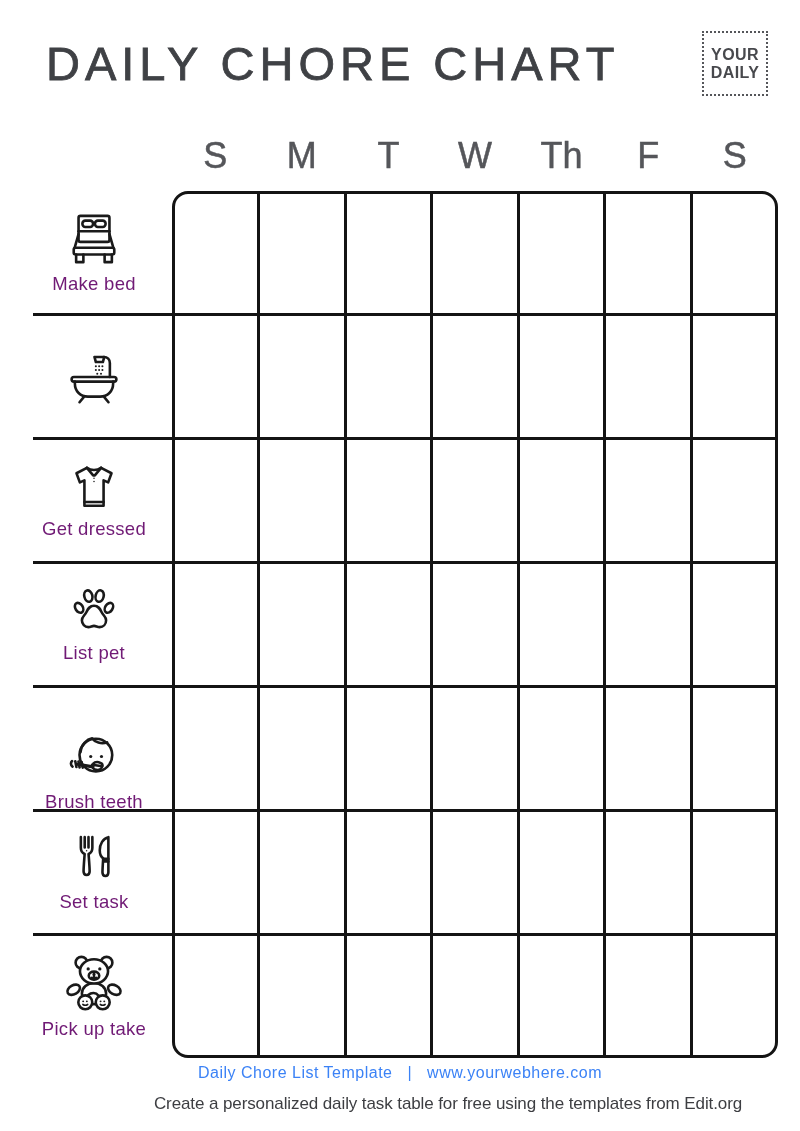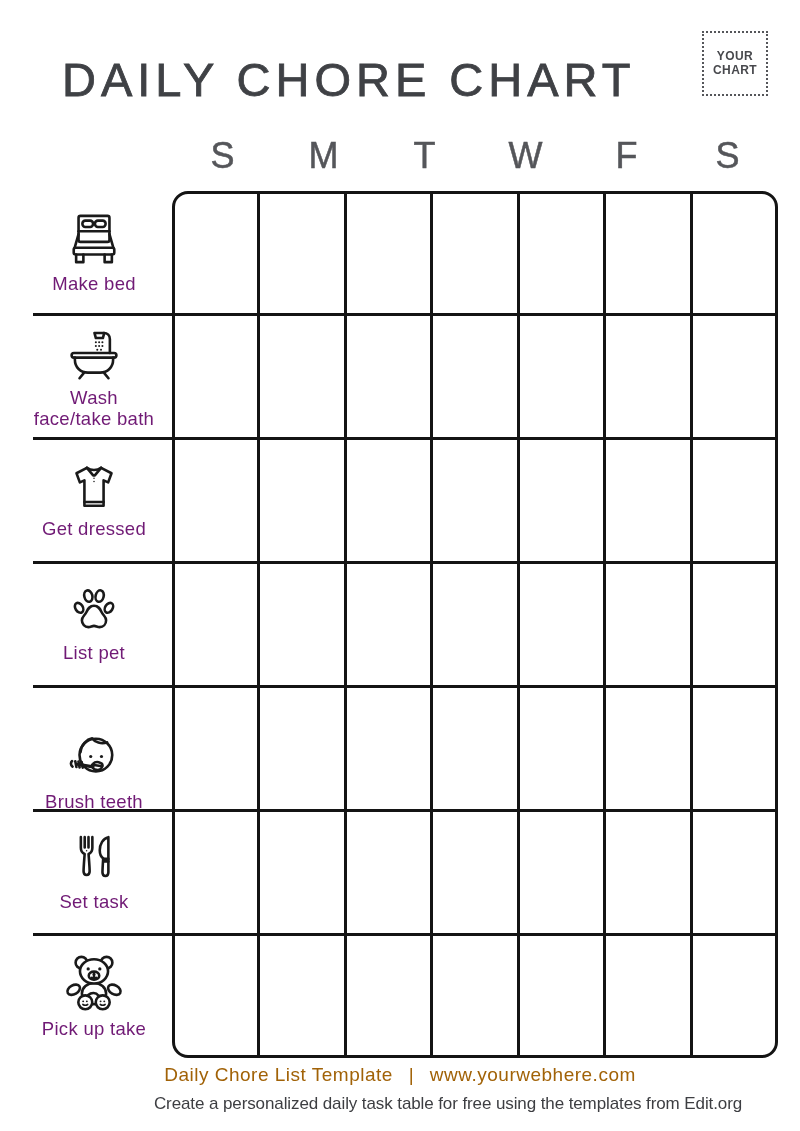--- a/index.html
+++ b/index.html
@@ -4,32 +4,32 @@
 <style>
   html,body{margin:0;padding:0;}
   body{
     width:800px;height:1131px;background:#ffffff;position:relative;
     font-family:"Liberation Sans", sans-serif;overflow:hidden;
   }
   .abs{position:absolute;}
 
   
   .title{
-    left:46px;top:36px;margin:16px;
+    left:46px;top:36px;margin:0;
     font-size:47px;font-weight:500;letter-spacing:5px;
     color:#3f4145;-webkit-text-stroke:0.8px #3f4145;
     white-space:nowrap;
   }
 
   
   .logo{
     left:702px;top:31px;width:66px;height:65px;
     border:2px dotted #55565a;box-sizing:border-box;
     display:flex;flex-direction:column;align-items:center;justify-content:center;
-    color:#48494d;font-weight:bold;font-size:12px;line-height:1.12;letter-spacing:.4px;
+    color:#48494d;font-weight:bold;font-size:16px;line-height:1.12;letter-spacing:.4px;
   }
 
   
   .days{
     left:172px;top:126px;width:606px;height:60px;display:flex;
   }
   .day{
     flex:1;display:flex;align-items:center;justify-content:center;
     font-size:36px;color:#55565a;-webkit-text-stroke:0.5px #55565a;
   }
@@ -52,43 +52,44 @@
   .chore-label{
     font-size:18.5px;color:#701a75;text-align:center;line-height:1.15;
     white-space:pre-line;letter-spacing:.3px;
   }
   .icon{display:block;}
   .icon *{vector-effect:non-scaling-stroke;}
 
   
   .footer1{
     left:0;top:1064px;width:800px;text-align:center;
-    font-size:19px;color:#a16207;letter-spacing:.5px;
+    font-size:16px;color:#3b82f6;letter-spacing:.5px;
   }
   .footer1 .sep{margin:0 10px;font-weight:300;}
   .footer2{
     left:0;top:1094px;width:800px;text-align:center;
     font-size:17px;color:#3d3e42;letter-spacing:-0.1px;padding-left:48px;
   }
 </style>
 </head>
 <body>
 
 <h1 class="abs title">DAILY CHORE CHART</h1>
 
 <div class="abs logo">
   <div>YOUR</div>
-  <div>CHART</div>
+  <div>DAILY</div>
 </div>
 
 <div class="abs days">
   <span class="day">S</span>
   <span class="day">M</span>
   <span class="day">T</span>
   <span class="day">W</span>
+  <span class="day">Th</span>
   <span class="day">F</span>
   <span class="day">S</span>
 </div>
 
 <div class="abs grid-outline"></div>
 
 <div class="abs vline" style="left:257.1px"></div>
 <div class="abs vline" style="left:343.6px"></div>
 <div class="abs vline" style="left:430.2px"></div>
 <div class="abs vline" style="left:516.8px"></div>
@@ -132,22 +133,20 @@
           <circle cx="41" cy="22.5" r="1.1"></circle>
         <circle cx="35.5" cy="26.5" r="1.1"></circle>
           <circle cx="39.5" cy="26.5" r="1.1"></circle>
       </g>
       <rect x="8" y="30" width="48" height="5" rx="2.5"></rect>
       <path d="M11.5 35 v2 c0 8.5 6 14 14 14 h13 c8 0 14 -5.5 14 -14 v-2"></path>
       <path d="M21 51.5 L16.5 57"></path>
       <path d="M43 51.5 L47.5 57"></path>
     </g>
   </svg>
-  <div class="chore-label">Wash
-face/take bath</div>
 </div>
 
 <div class="abs chore" style="top:438.7px">
   <svg class="icon" width="54" height="50" viewBox="0 0 64 60">
     <g fill="none" stroke="#1a1a1a" stroke-width="2.6" stroke-linecap="round" stroke-linejoin="round">
       <path d="M23.5 7 L11 13.5 L15 24.5 L20.5 22 V52.5 H43.5 V22 L49 24.5 L53 13.5 L40.5 7"></path>
       <path d="M23.5 7 L31 16 H33 L40.5 7"></path>
       <path d="M23.5 7 C26 8.8 29 9.6 32 9.6 C35 9.6 38 8.8 40.5 7"></path>
       <circle cx="32" cy="19.5" r="0.9" fill="#1a1a1a" stroke="none"></circle>
       <circle cx="32" cy="23.5" r="0.9" fill="#1a1a1a" stroke="none"></circle>

